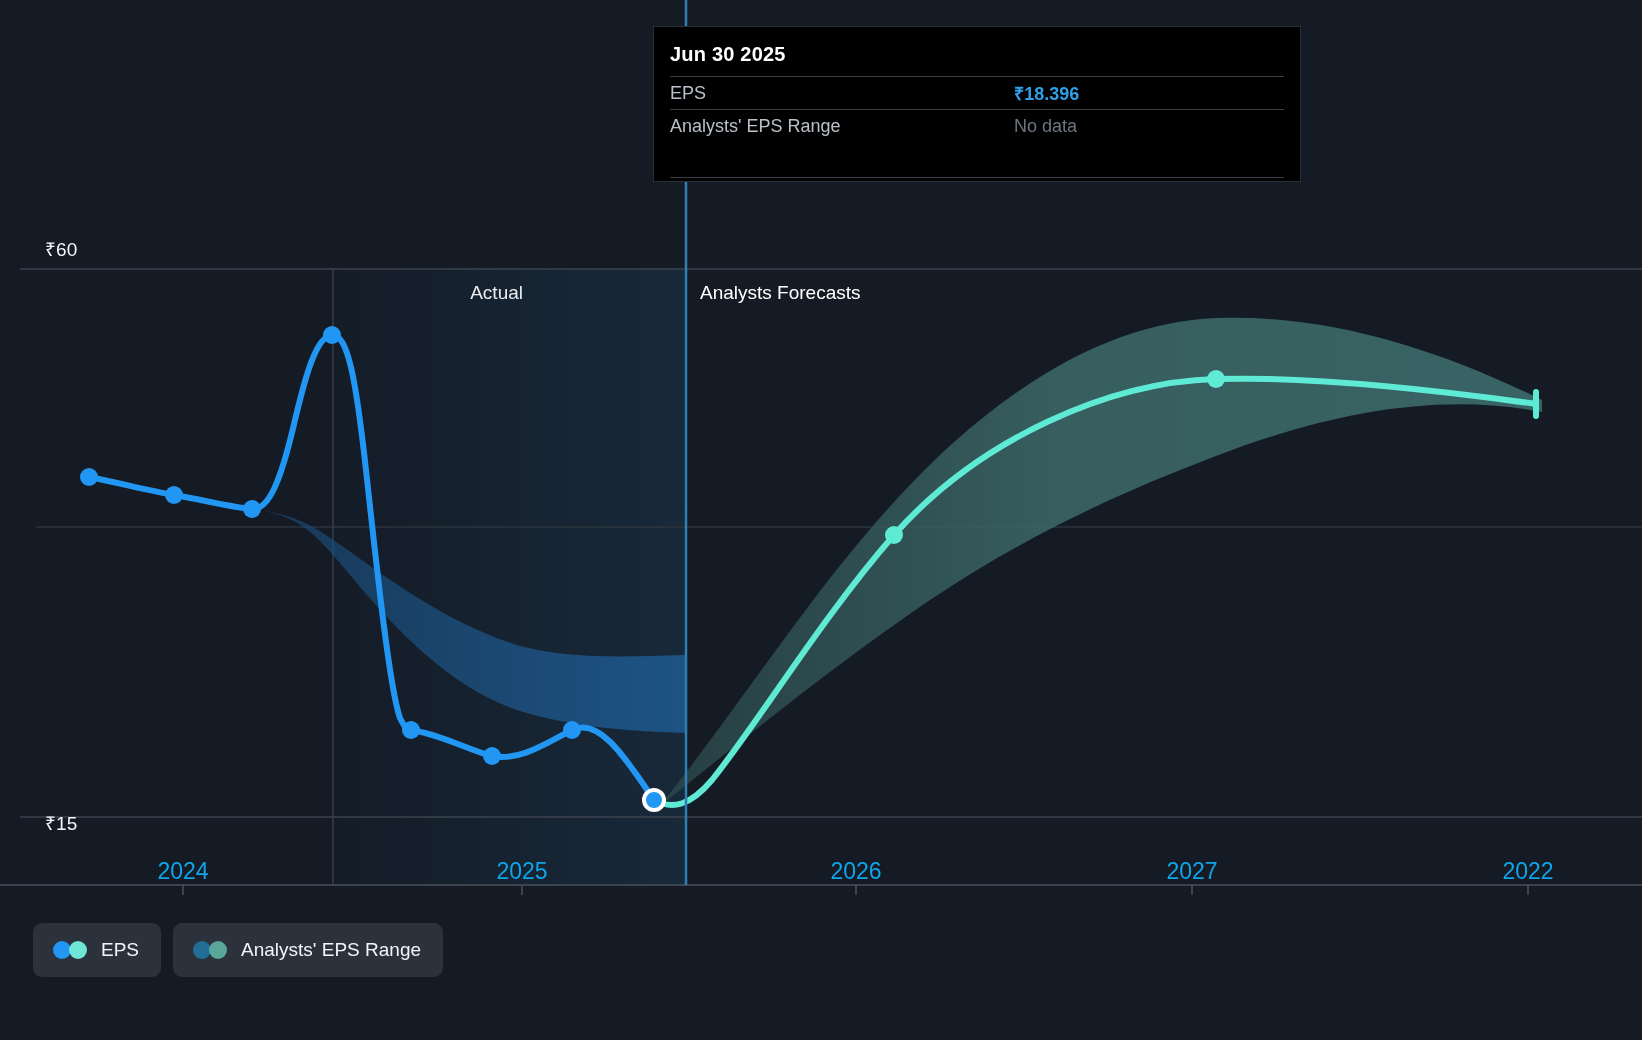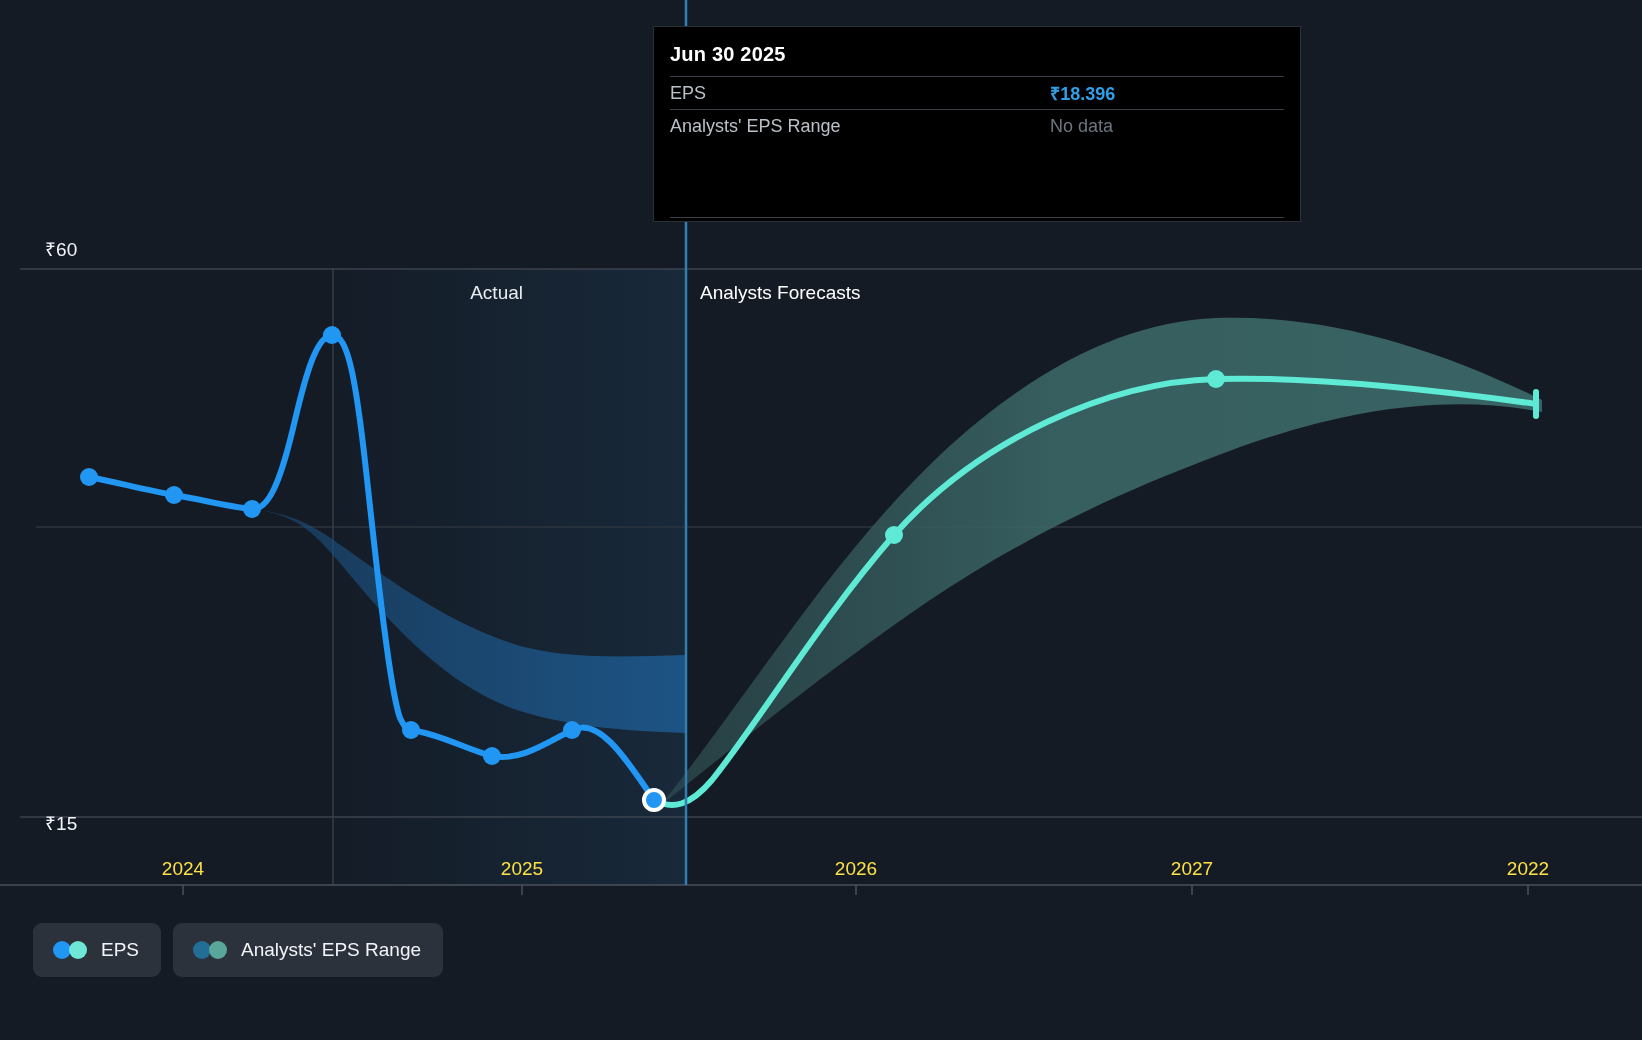--- a/index.html
+++ b/index.html
@@ -45,43 +45,43 @@
     color: #f2f5f8;
     letter-spacing: .1px;
     white-space: nowrap;
   }
   .y-label.top  { left: 45px; top: 236px; }
   .y-label.bot  { left: 45px; top: 810px; }
 
   .x-label {
     position: absolute;
     top: 858px;
-    font-size: 19px;
-    color: #fde047;
+    font-size: 23px;
+    color: #0ea5e9;
     transform: translateX(-50%);
     white-space: nowrap;
   }
 
   
   .period-cap {
     position: absolute;
     top: 282px;
     font-size: 19px;
     white-space: nowrap;
   }
   .period-cap.actual   { right: 1642px; margin-left: 15px; }
   .period-cap.forecast { color: #ffffff; }
 
   
   .tooltip {
     position: absolute;
     left: 653px;
     top: 26px;
     width: 648px;
-    height: 196px;
+    height: 156px;
     background: #000000;
     border: 1px solid #2a2f38;
     box-sizing: border-box;
     padding: 0 16px;
   }
   .tt-title {
     font-size: 20px;
     font-weight: bold;
     color: #ffffff;
     padding: 16px 0 10px 0;
@@ -95,21 +95,20 @@
     font-size: 18px;
   }
   .tt-row .k {
     color: #b9c0c8;
     flex: 0 0 auto;
     width: 344px;
   }
   .tt-row .v {
     color: #2f9fe8;
     font-weight: bold;
-    margin-left: 36px;
   }
   .tt-row .v.muted {
     color: #6d7580;
     font-weight: normal;
   }
   .tt-foot {
     border-top: 1px solid #3a3f47;
     position: absolute;
     left: 16px;
     right: 16px;

